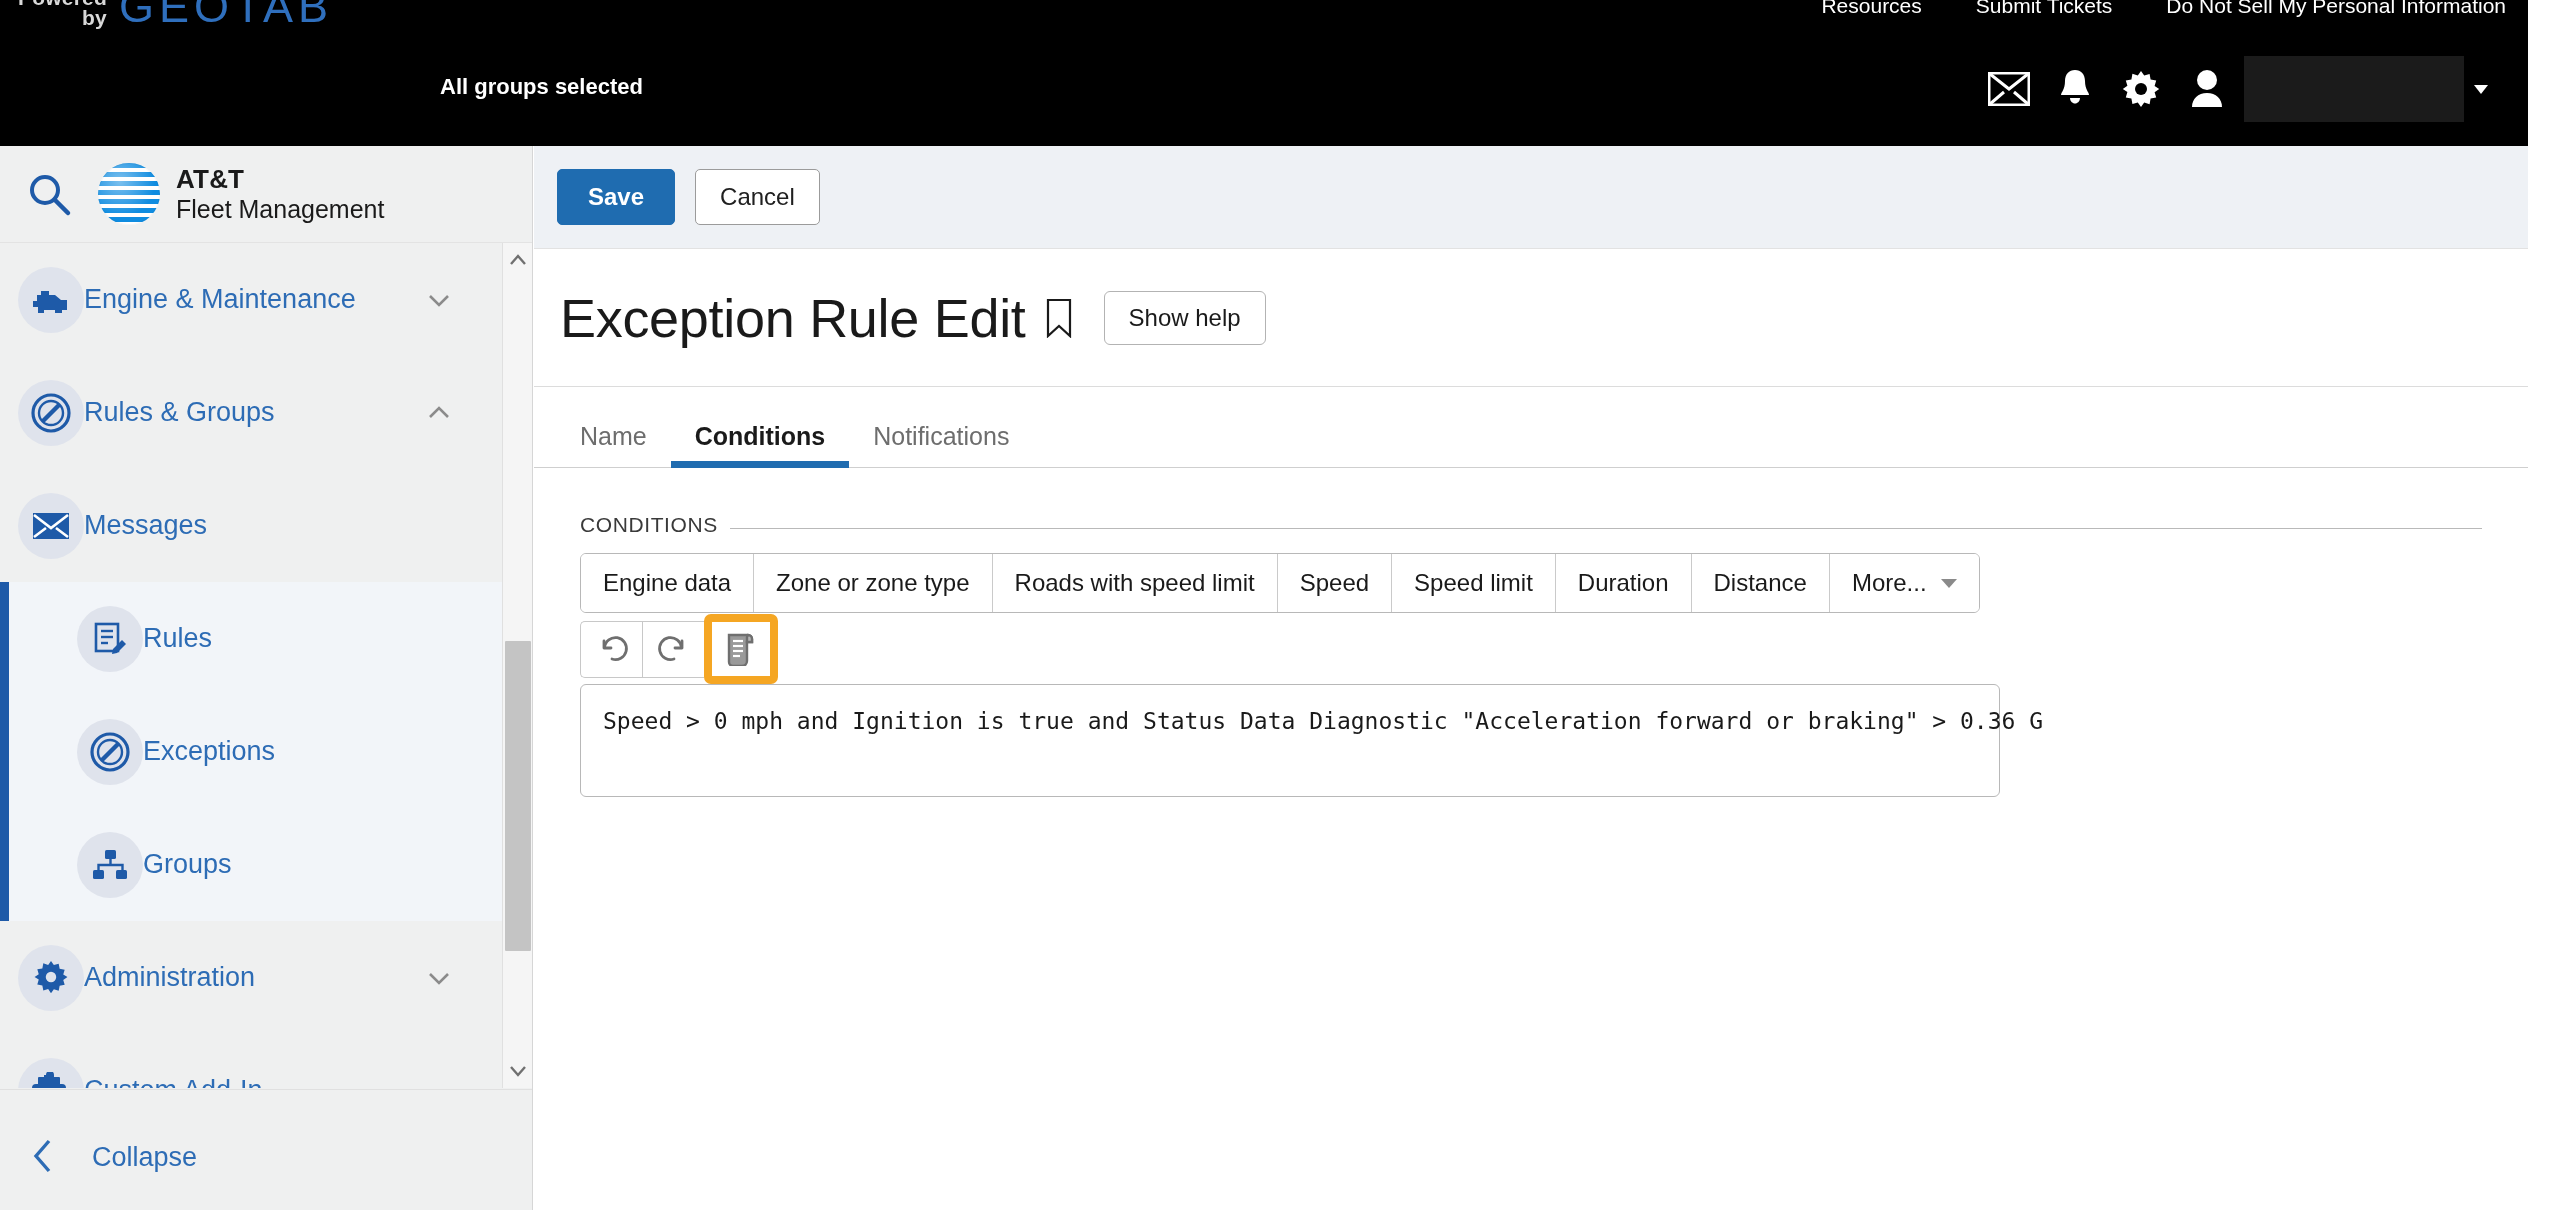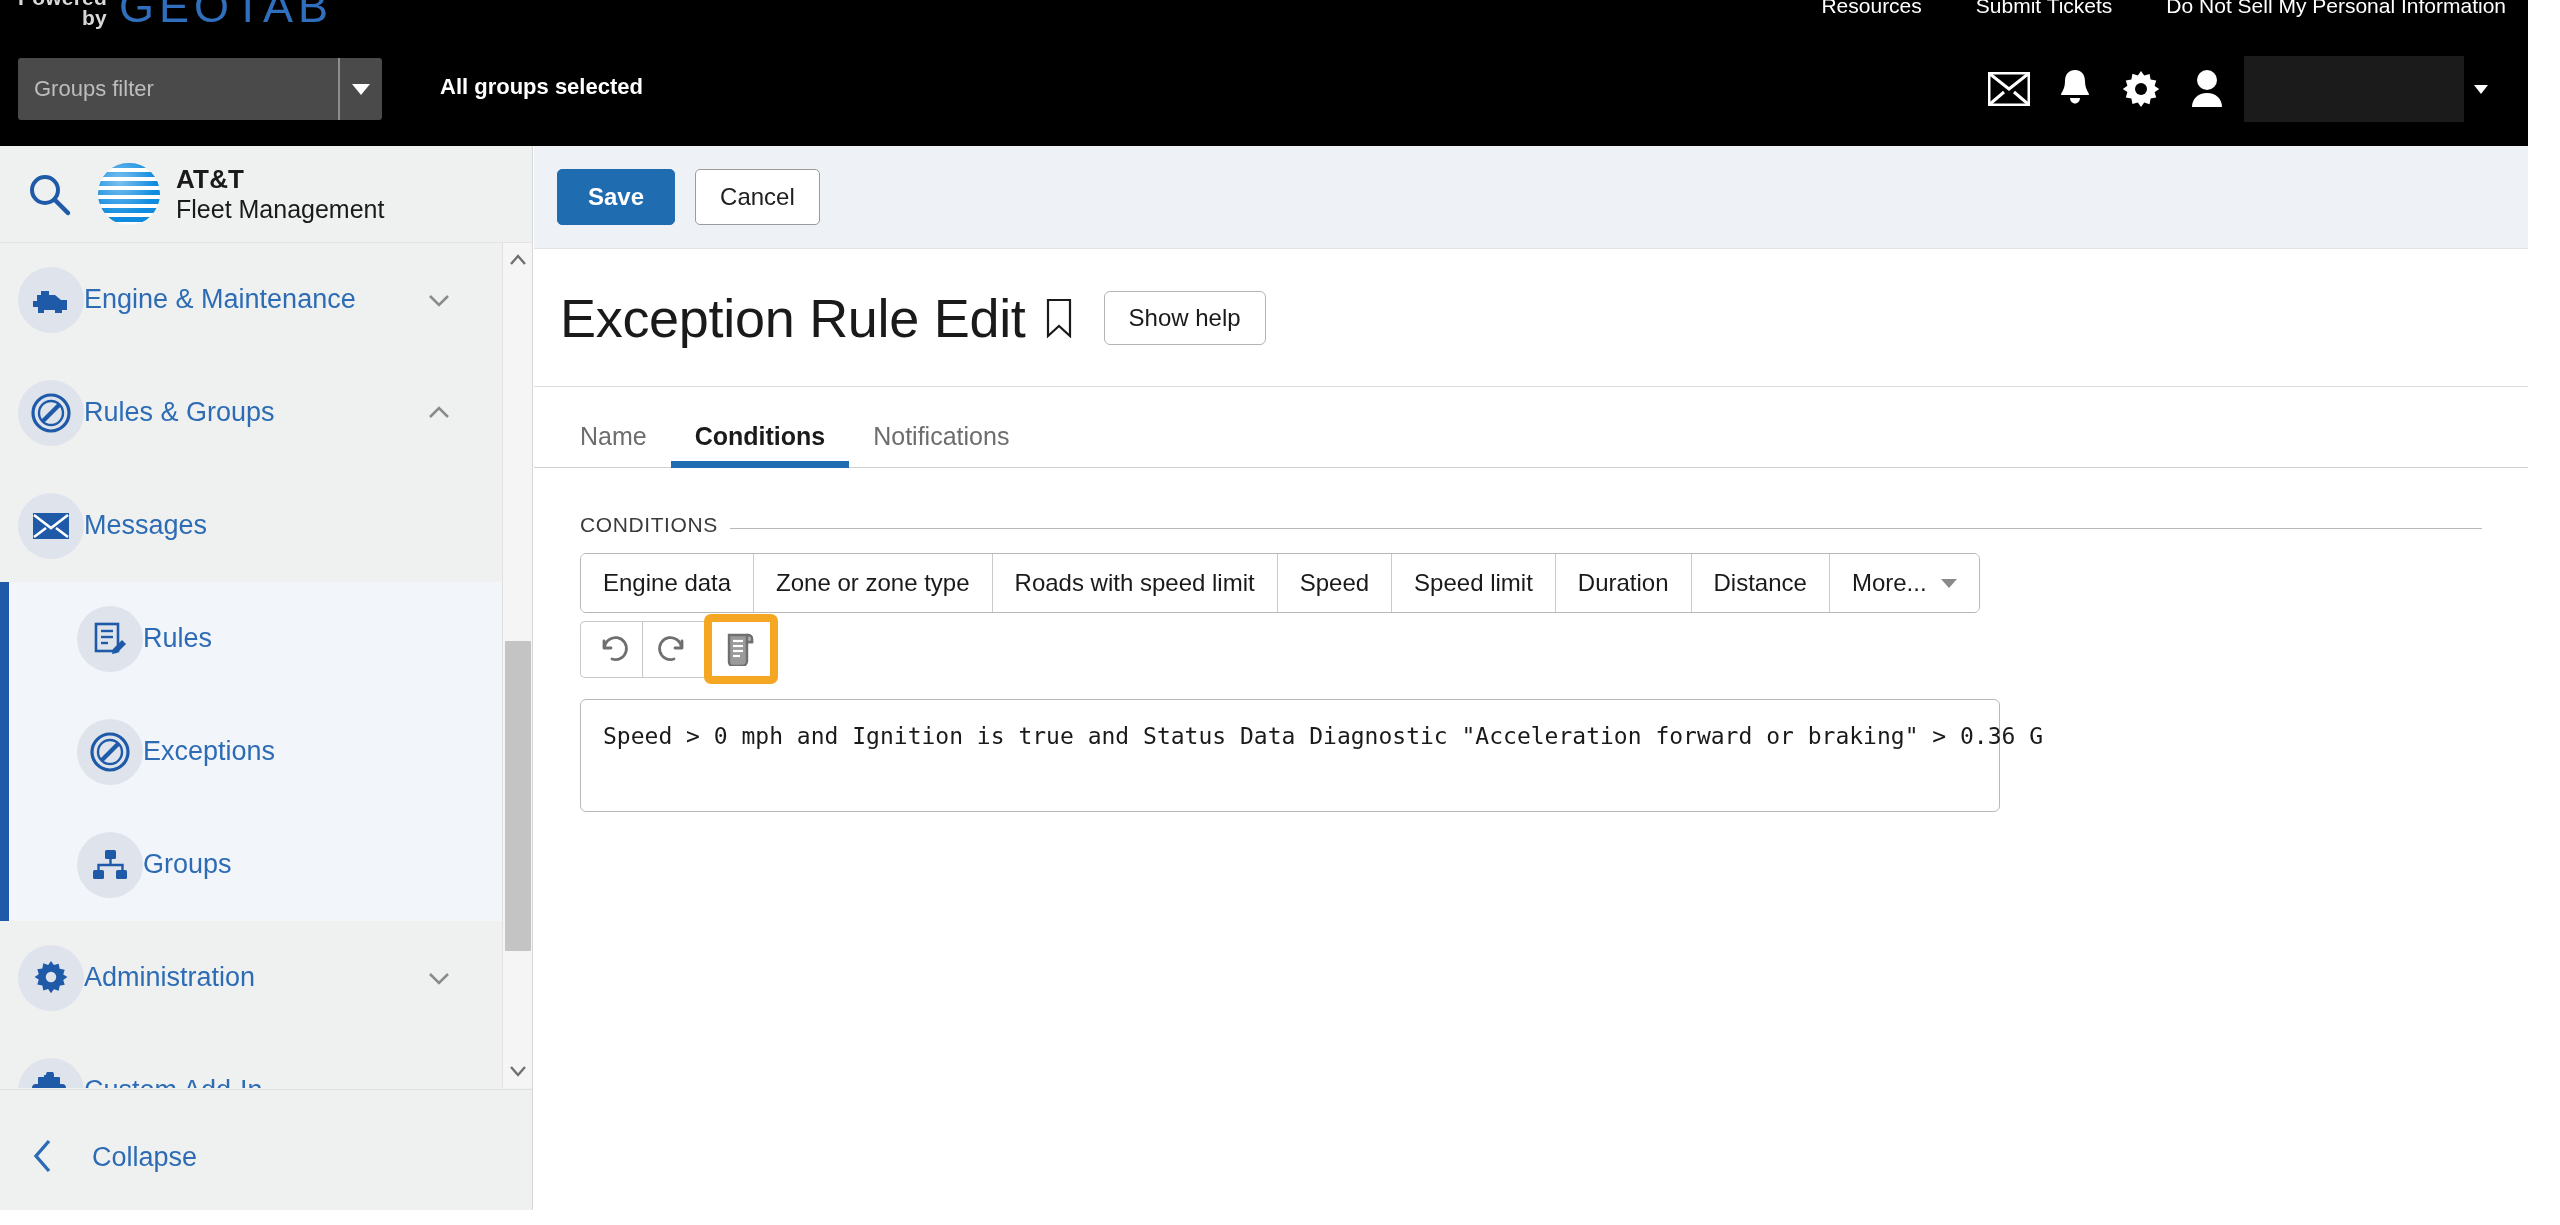--- a/index.html
+++ b/index.html
@@ -474,21 +474,21 @@
     width: 74px;
     height: 70px;
     margin-top: -7px;
     margin-left: 0;
     box-sizing: border-box;
     z-index: 3;
     background: #ffffff;
   }
 
   .expression-box {
-    margin-top: 15px;
+    margin-top: 0;
     border: 1px solid #b8b8b8;
     border-radius: 6px;
     height: 113px;
     padding: 22px 22px;
     background: #ffffff;
     width: 1420px;
   }
   .expression-text {
     font-family: "DejaVu Sans Mono", "Liberation Mono", monospace;
     font-size: 23px;
@@ -525,26 +525,20 @@
       </div>
       <div class="geotab-logo">GEOTAB</div>
     </div>
 
     <div class="top-links">
       <a href="#">Resources</a>
       <a href="#">Submit Tickets</a>
       <a href="#">Do Not Sell My Personal Information</a>
     </div>
 
-    <div class="groups-filter">
-      <input class="groups-filter-input" type="text" placeholder="Groups filter" style="">
-      <div class="groups-filter-caret">
-        <span class="caret-down"></span>
-      </div>
-    </div>
 
     <div class="all-groups">All groups selected</div>
 
     <div class="top-icons">
       <div class="top-icon">
         <svg width="42" height="34" viewBox="0 0 42 34" aria-hidden="true">
           <path d="M1 1h40v32H1z" fill="none" stroke="#ffffff" stroke-width="3"></path>
           <path d="M2 2l19 15L40 2" fill="none" stroke="#ffffff" stroke-width="3"></path>
           <path d="M2 32l14-12M40 32L26 20" fill="none" stroke="#ffffff" stroke-width="3"></path>
         </svg>

